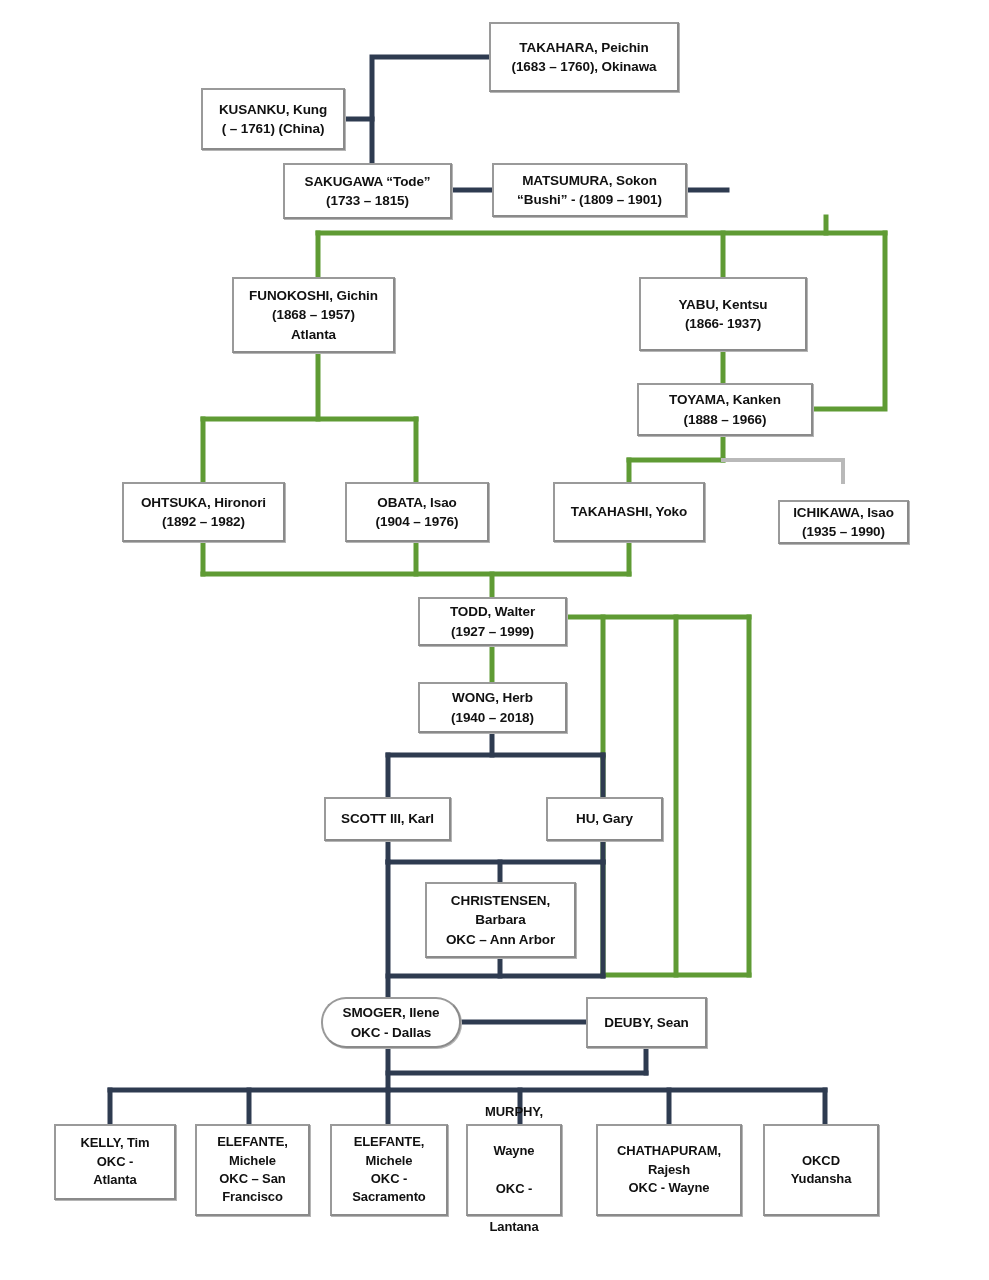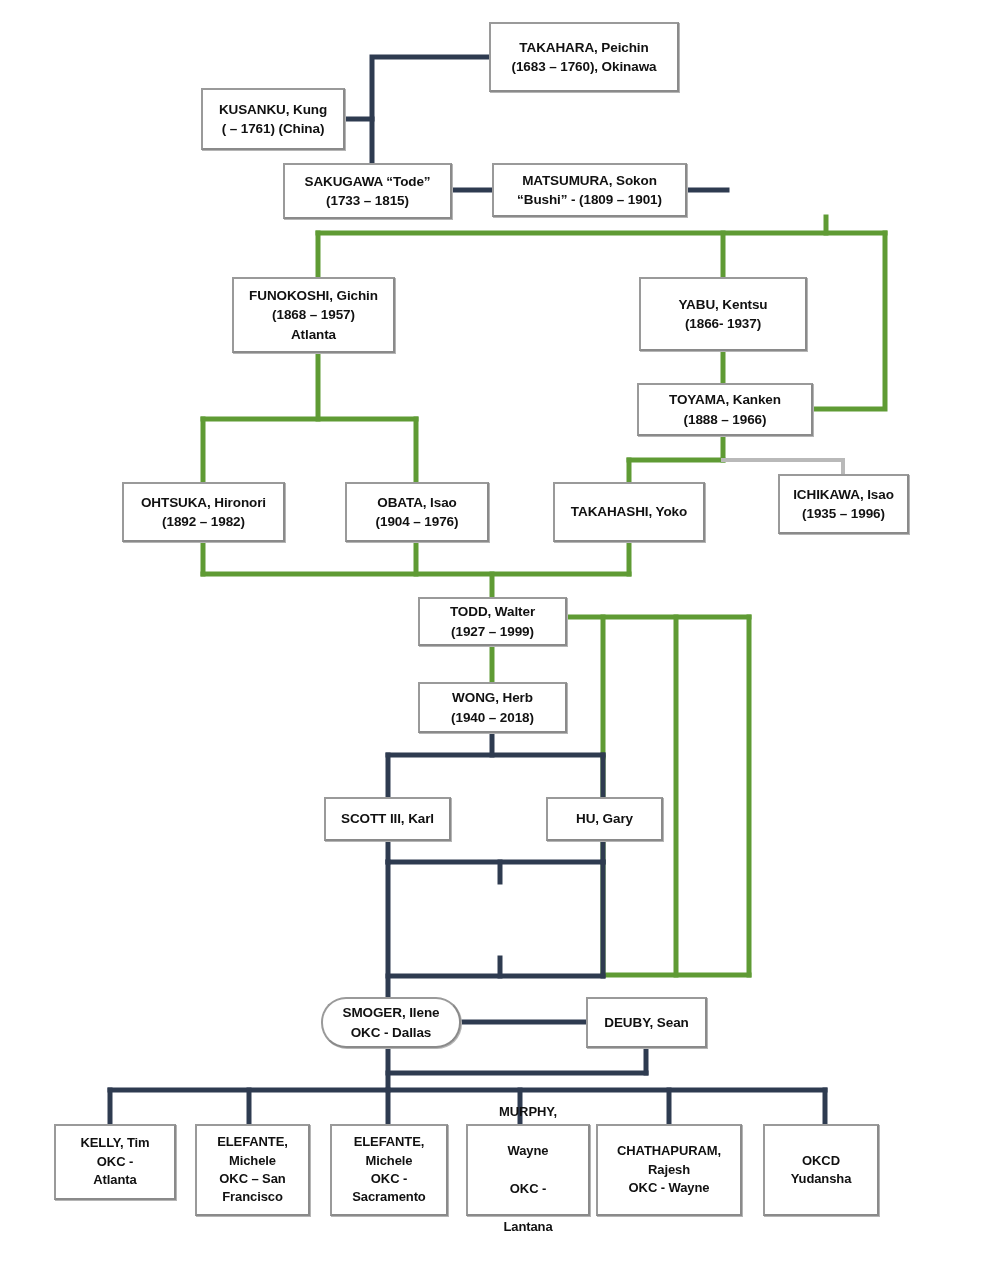--- a/index.html
+++ b/index.html
@@ -203,43 +203,48 @@
 
   <div class="node" style="left:345px; top:482px; width:144px; height:60px;">
     <span class="ln">OBATA, Isao</span>
     <span class="ln">(1904 – 1976)</span>
   </div>
 
   <div class="node" style="left:553px; top:482px; width:152px; height:60px;">
     <span class="ln">TAKAHASHI, Yoko</span>
   </div>
 
-  <div class="node" style="left:778px; top:474px; width:131px; height:60px;">
+  <div class="node" style="left:778px; top:500px; width:131px; height:44px;">
     <span class="ln">ICHIKAWA, Isao</span>
-    <span class="ln">(1935 – 1996)</span>
+    <span class="ln">(1935 – 1990)</span>
   </div>
 
   <div class="node" style="left:418px; top:597px; width:149px; height:49px;">
     <span class="ln">TODD, Walter</span>
     <span class="ln">(1927 – 1999)</span>
   </div>
 
   <div class="node" style="left:418px; top:682px; width:149px; height:51px;">
     <span class="ln">WONG, Herb</span>
     <span class="ln">(1940 – 2018)</span>
   </div>
 
   <div class="node" style="left:546px; top:797px; width:117px; height:44px;">
     <span class="ln">HU, Gary</span>
   </div>
 
   <div class="node" style="left:324px; top:797px; width:127px; height:44px;">
     <span class="ln">SCOTT III, Karl</span>
   </div>
 
+  <div class="node" style="left:425px; top:882px; width:151px; height:76px;">
+    <span class="ln">CHRISTENSEN,</span>
+    <span class="ln">Barbara</span>
+    <span class="ln">OKC – Ann Arbor</span>
+  </div>
 
   <div class="node" style="left:321px; top:997px; width:140px; height:51px;border-radius:25px;">
     <span class="ln">SMOGER,  Ilene</span>
     <span class="ln">OKC - Dallas</span>
   </div>
 
   <div class="node" style="left:586px; top:997px; width:121px; height:51px;">
     <span class="ln">DEUBY, Sean</span>
   </div>
 
@@ -256,21 +261,21 @@
     <span class="ln">Francisco</span>
   </div>
 
   <div class="node small" style="left:330px; top:1124px; width:118px; height:92px;">
     <span class="ln">ELEFANTE,</span>
     <span class="ln">Michele</span>
     <span class="ln">OKC -</span>
     <span class="ln">Sacramento</span>
   </div>
 
-  <div class="node small" style="left:466px; top:1124px; width:124px; height:92px;gap:20px;">
+  <div class="node small" style="left:466px; top:1124px; width:96px; height:92px;gap:20px;">
     <span class="ln">MURPHY,</span>
     <span class="ln">Wayne</span>
     <span class="ln">OKC -</span>
     <span class="ln">Lantana</span>
   </div>
 
   <div class="node small" style="left:596px; top:1124px; width:146px; height:92px;">
     <span class="ln">CHATHAPURAM,</span>
     <span class="ln">Rajesh</span>
     <span class="ln">OKC - Wayne</span>

